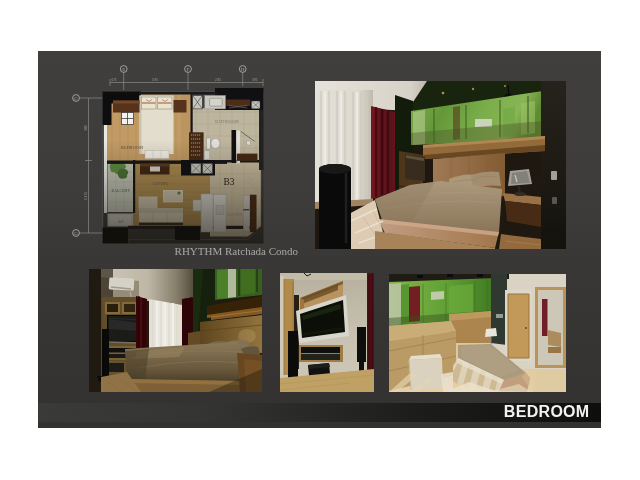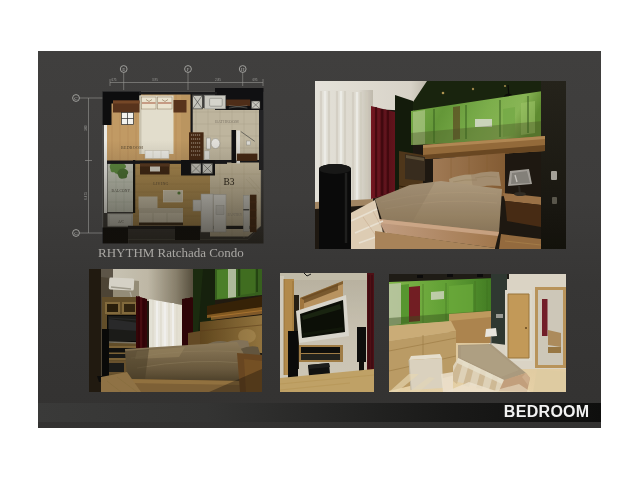--- a/index.html
+++ b/index.html
@@ -10,21 +10,21 @@
 </style>
 </head>
 <body>
 
 <div class="abs" style="left:38px;top:51px;width:563px;height:377px;background:linear-gradient(180deg,#403f3e 0%,#3d3c3b 40%,#373635 62%,#333231 100%)"></div>
 
 <div class="abs" style="left:38px;top:402.5px;width:563px;height:19.5px;background:linear-gradient(90deg,#3a3a39 0%,#343433 30%,#1a1a19 72%,#0e0e0d 100%)"></div>
 
 <div class="abs" style="left:238px;top:403px;width:351.5px;text-align:right;color:#f2f2f2;font-weight:bold;font-size:16px;letter-spacing:0.3px;font-family:'Liberation Sans',sans-serif">BEDROOM</div>
 
-<div class="abs" style="left:98px;top:245px;width:200px;text-align:left;color:#a9a7a3;font-size:13px;font-family:'Liberation Serif',serif">RHYTHM Ratchada Condo</div>
+<div class="abs" style="left:98px;top:245px;width:200px;text-align:right;color:#a9a7a3;font-size:11px;font-family:'Liberation Serif',serif">RHYTHM Ratchada Condo</div>
 
 <svg class="abs pl" style="left:60px;top:55px" width="245" height="205" viewBox="60 55 245 205">
 <defs>
 <linearGradient id="plansh" x1="0" y1="0" x2="0" y2="1">
 <stop offset="0" stop-color="#141008" stop-opacity="0"></stop>
 <stop offset="0.18" stop-color="#141008" stop-opacity="0.1"></stop>
 <stop offset="0.55" stop-color="#141008" stop-opacity="0.32"></stop>
 <stop offset="1" stop-color="#141008" stop-opacity="0.62"></stop>
 </linearGradient>
 </defs>

